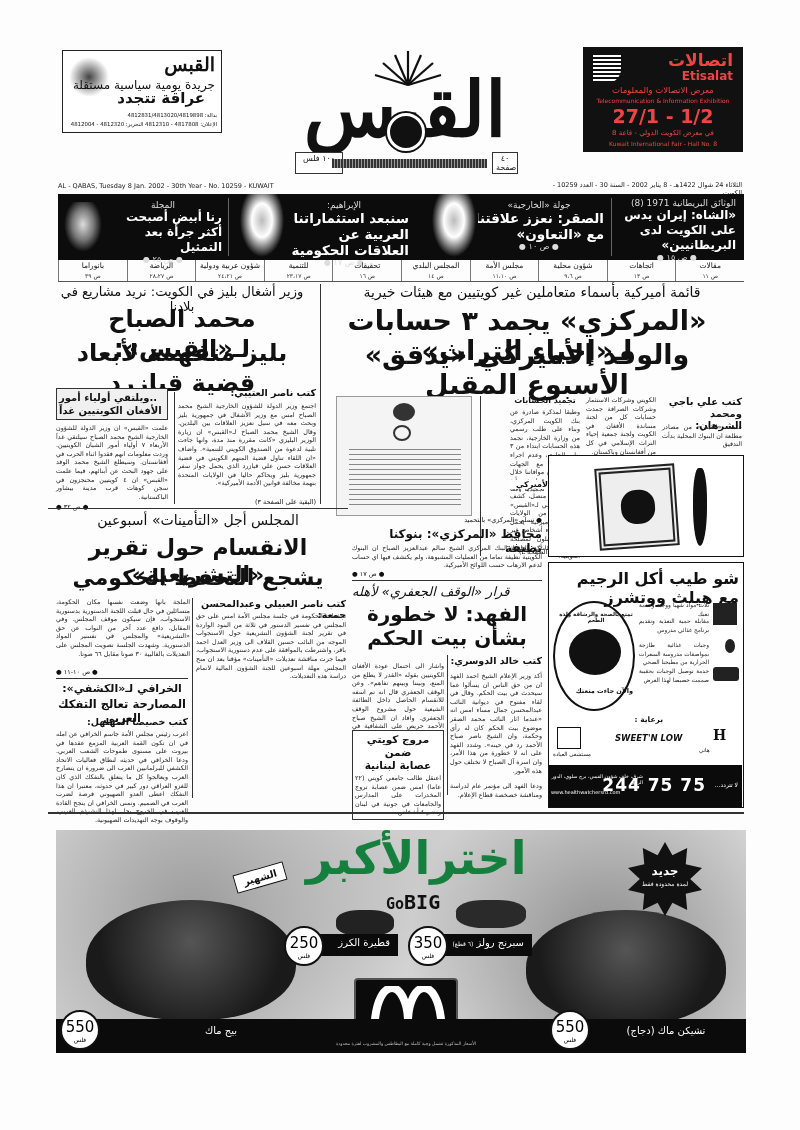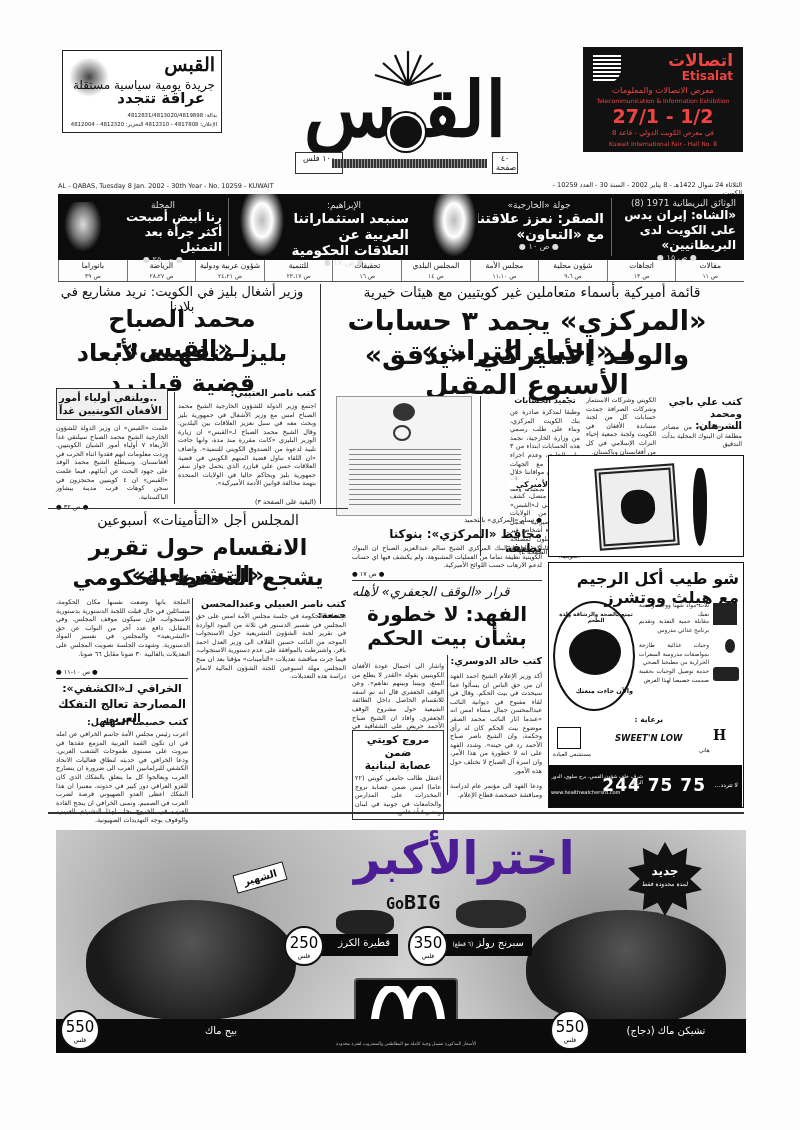--- a/index.html
+++ b/index.html
@@ -289,21 +289,21 @@
       <div class="abs bold" style="right:36px;top:10px;font-size:17px;letter-spacing:1px;">244 75 75</div>
       <div class="abs rtl" style="left:2px;top:8px;width:92px;font-size:5px;">شرق، خلف شؤون القبس، برج سلوي، الدور الرابع</div>
       <div class="abs" style="left:2px;top:24px;font-size:5px;">www.healthwatchersrd.com</div>
     </div>
   </div>
 
   <div class="rule-h" style="left:48px;top:812px;width:696px;height:2px;"></div>
 
   <div class="abs mcd">
     <div class="noise"></div>
-    <div class="abs rtl bold" style="left:250px;top:2px;font-size:46px;line-height:52px;color:#4c1d95;margin-left:48px;">اخترالأكبر</div>
+    <div class="abs rtl bold" style="left:250px;top:2px;font-size:46px;line-height:52px;color:#15803d;">اخترالأكبر</div>
     <div class="abs bold" style="left:330px;top:60px;font-size:15px;font-family:'DejaVu Sans Mono',monospace;"><span>Go</span><span style="font-size:20px;">BIG</span></div>
 
     <div class="burger" style="left:30px;top:70px;width:210px;height:120px;"></div>
     <div class="tag" style="left:178px;top:38px;transform:rotate(-16deg);background:#fff;color:#111;border:1px solid #111;font-weight:bold;">الشهير</div>
 
     <div class="burger" style="left:470px;top:80px;width:200px;height:115px;"></div>
     <div class="abs" style="left:572px;top:12px;width:74px;height:74px;background:#111;clip-path:polygon(50% 0,60% 18%,80% 8%,78% 30%,100% 35%,84% 50%,100% 65%,78% 70%,80% 92%,60% 82%,50% 100%,40% 82%,20% 92%,22% 70%,0 65%,16% 50%,0 35%,22% 30%,20% 8%,40% 18%);">
       <div class="abs rtl bold center" style="left:0;width:74px;top:22px;color:#fff;font-size:12px;">جديد</div>
       <div class="abs rtl center" style="left:14px;width:46px;top:38px;color:#fff;font-size:6px;line-height:8px;">لمدة محدودة فقط</div>
     </div>

